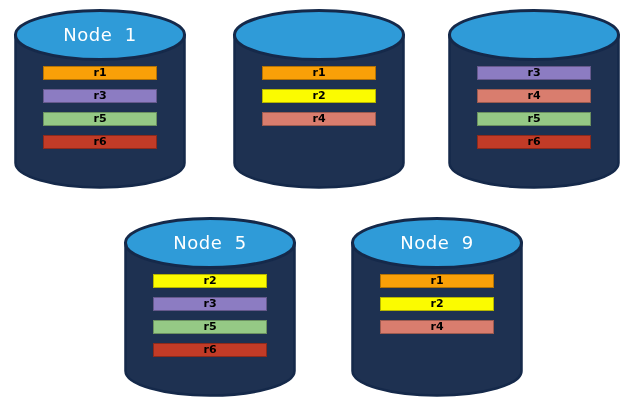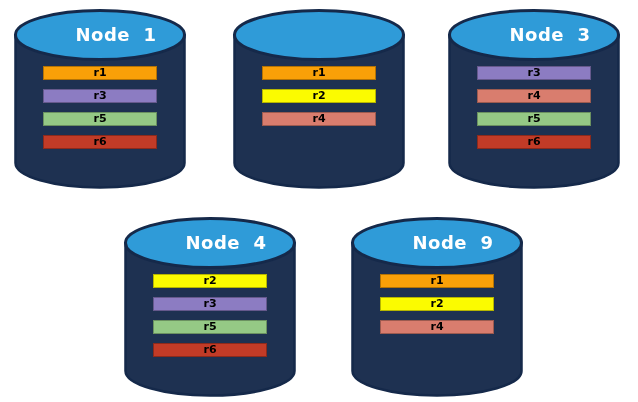--- a/index.html
+++ b/index.html
@@ -5,22 +5,22 @@
   html,body{margin:0;padding:0;background:#ffffff;}
   .canvas{
     position:relative;width:638px;height:402px;background:#ffffff;
     font-family:"DejaVu Sans","Liberation Sans",sans-serif;overflow:hidden;
   }
   .node{position:absolute;width:176px;height:182px;}
   .node svg{position:absolute;left:0;top:0;display:block;}
   .cyl-body{stroke:#15294A;stroke-width:2.5;}
   .cyl-top{stroke:#15294A;stroke-width:3;}
   .node-title{
-    position:absolute;top:14px;left:16px;width:100%;height:26px;line-height:26px;
-    text-align:center;color:#ffffff;font-size:18px;font-weight:bold;
+    position:absolute;top:14px;left:0;width:100%;height:26px;line-height:26px;
+    text-align:center;color:#ffffff;font-size:18px;font-weight:normal;
     white-space:pre;letter-spacing:0.5px;
   }
   .bars{position:absolute;top:58px;left:0;width:100%;}
   .bar{
     box-sizing:border-box;width:114px;height:14px;margin:0 auto 9px auto;
     border:1px solid rgba(0,0,0,0.28);border-radius:0;
     text-align:center;font-size:11px;font-weight:bold;color:#000000;
     line-height:12px;
   }
   
@@ -59,35 +59,34 @@
       <div class="bar" style="background: rgb(251, 251, 0);">r2</div>
       <div class="bar" style="background: rgb(217, 125, 110);">r4</div>
     </div>
   </div>
 
   <div class="node n3">
     <svg viewBox="0 0 176 182" width="176" height="182">
       <path class="cyl-body" d="M3.5,27 H172.5 V155 A84.5,24.5 0 0 1 3.5,155 Z" fill="#1E3151"></path>
       <ellipse class="cyl-top" cx="88" cy="27" rx="84.5" ry="24.5" fill="#2F9BD8"></ellipse>
     </svg>
-    <div class="node-title">Node  3</div>
     <div class="bars">
       <div class="bar" style="background: rgb(140, 124, 194);">r3</div>
       <div class="bar" style="background: rgb(217, 125, 110);">r4</div>
       <div class="bar" style="background: rgb(149, 201, 133);">r5</div>
       <div class="bar" style="background: rgb(194, 59, 39);">r6</div>
     </div>
   </div>
 
   <div class="node n4">
     <svg viewBox="0 0 176 182" width="176" height="182">
       <path class="cyl-body" d="M3.5,27 H172.5 V155 A84.5,24.5 0 0 1 3.5,155 Z" fill="#1E3151"></path>
       <ellipse class="cyl-top" cx="88" cy="27" rx="84.5" ry="24.5" fill="#2F9BD8"></ellipse>
     </svg>
-    <div class="node-title">Node  4</div>
+    <div class="node-title">Node  5</div>
     <div class="bars">
       <div class="bar" style="background: rgb(251, 251, 0);">r2</div>
       <div class="bar" style="background: rgb(140, 124, 194);">r3</div>
       <div class="bar" style="background: rgb(149, 201, 133);">r5</div>
       <div class="bar" style="background: rgb(194, 59, 39);">r6</div>
     </div>
   </div>
 
   <div class="node n5">
     <svg viewBox="0 0 176 182" width="176" height="182">

